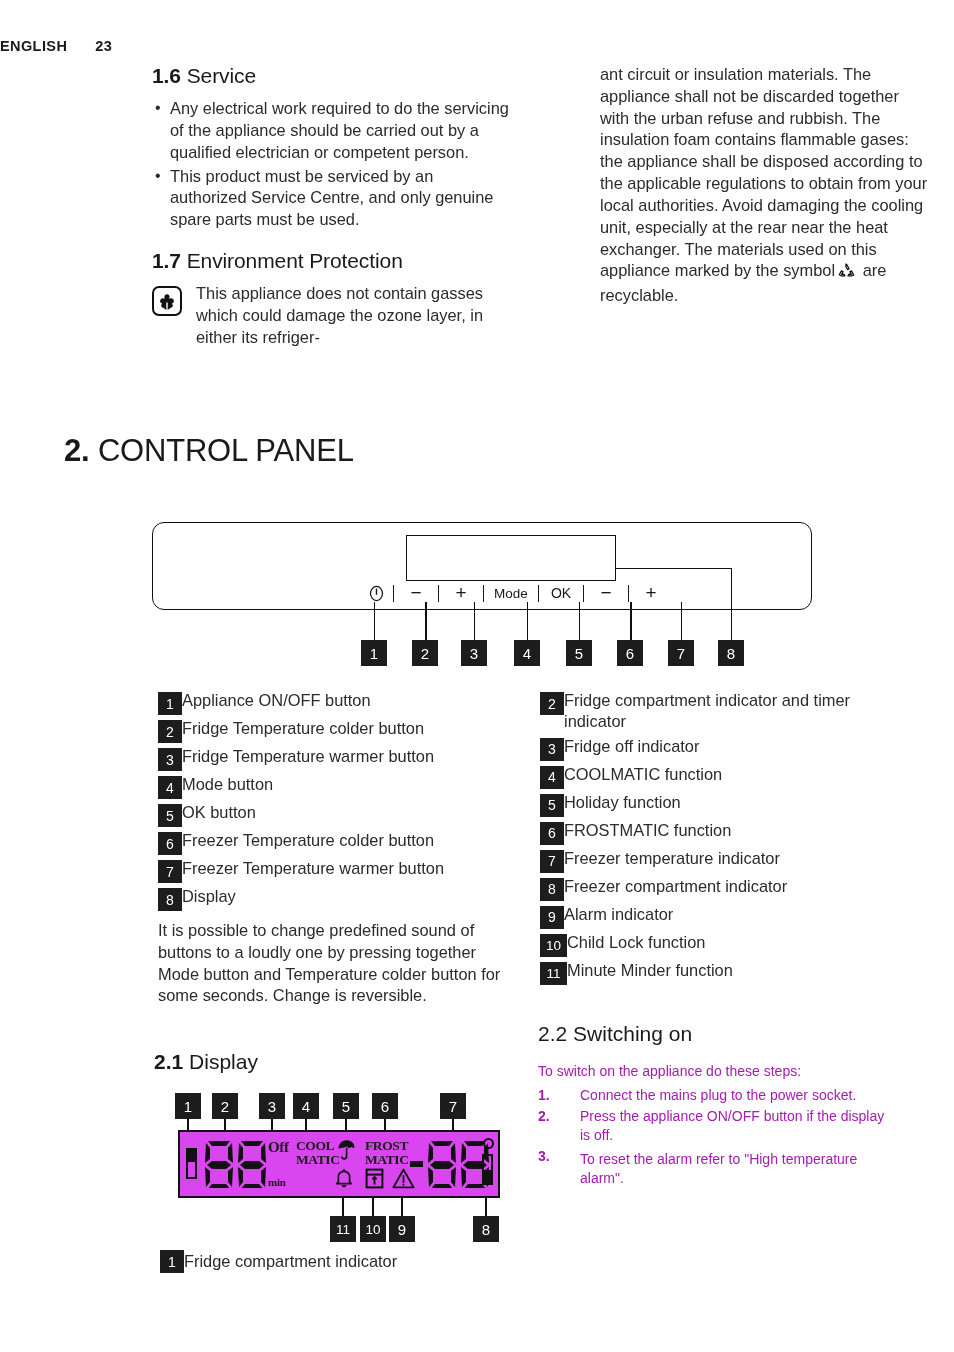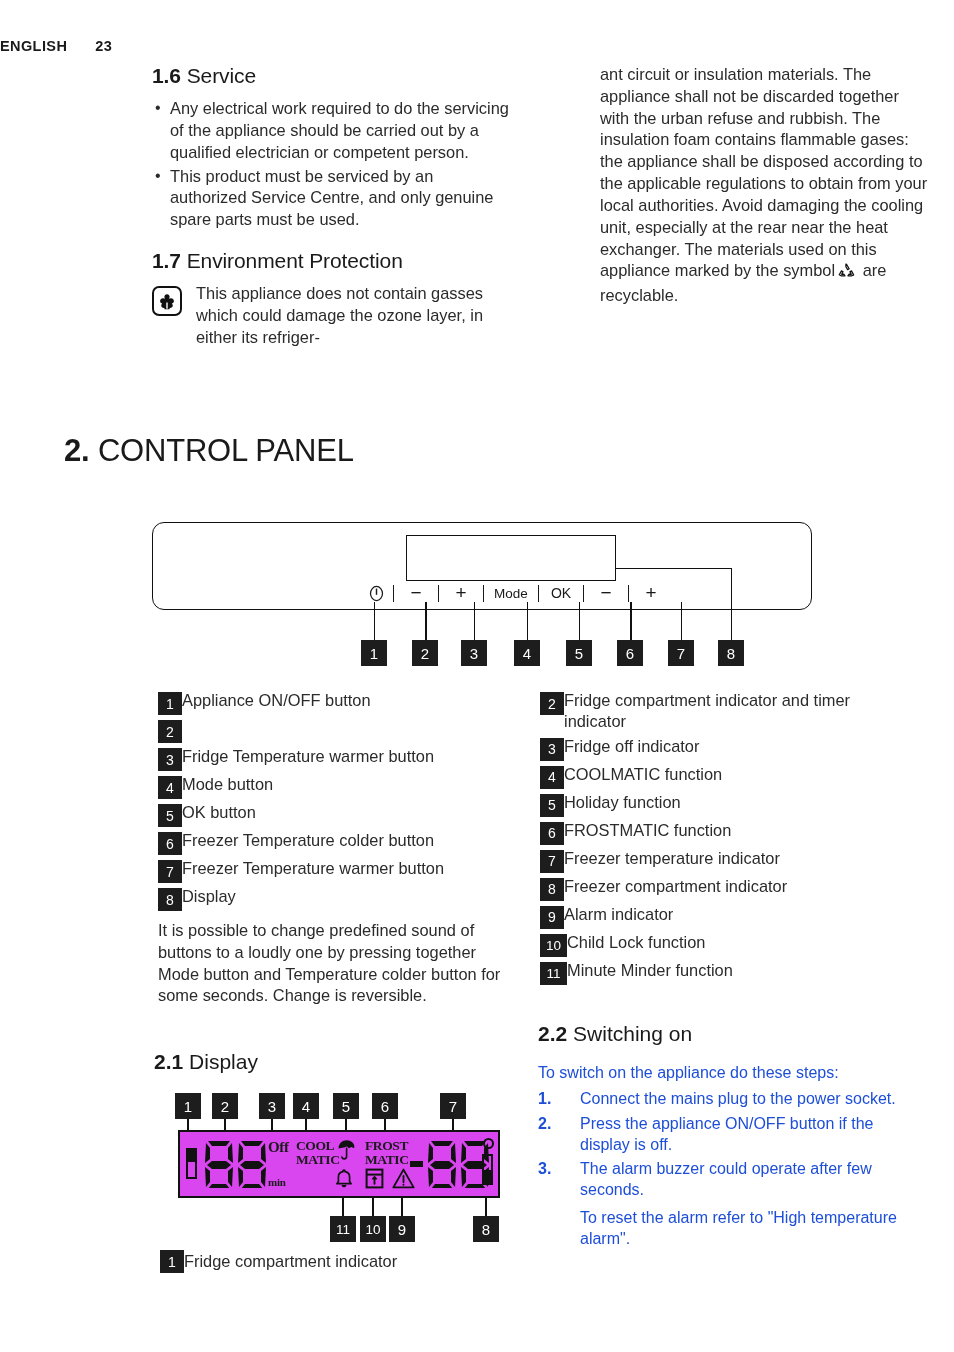--- a/index.html
+++ b/index.html
@@ -135,23 +135,23 @@
   }
   .lbl-min { position:absolute; font-size:11px; font-weight:bold; letter-spacing:-0.2px;}
   .bar-ind { position:absolute; border:2px solid #111; }
   .deg-o { position:absolute; border:2.6px solid #111; border-radius:50%; }
 
   .caption-row { position:absolute; left:160px; top:1250px; display:flex; align-items:center;}
   .caption-row .leg-num { margin-top:0; }
 
   
   .h-22 { position:absolute; left:538px; top:1022px; font-size:21px; }
-  .h-22 .num { font-weight:bold; } .h-22 .txt { font-weight:normal; }
+  .h-22 .num { font-weight:normal; } .h-22 .txt { font-weight:normal; }
   .sw-body { position:absolute; left:538px; top:1062px; width:360px;
-             font-size:16px; line-height:1.33; color:#1d4ed8; }
+             font-size:14px; line-height:1.33; color:#a21caf; }
   ol.steps { margin:5px 0 0 0; padding:0; list-style:none; counter-reset:s; }
   ol.steps li { position:relative; padding-left:42px; margin-bottom:3px; }
   ol.steps li .snum { position:absolute; left:0; top:0; font-weight:bold; }
   .sub-par { padding-left:42px; margin-top:6px; }
 </style>
 </head>
 <body>
 
 <div class="page">
 
@@ -250,20 +250,21 @@
     <div class="numbox" style="left:566px; top:118px;">8</div>
   </div>
 
   <div class="legend-left">
     <div class="leg-item">
       <div class="leg-num">1</div>
       <div class="leg-label">Appliance ON/OFF button</div>
     </div>
     <div class="leg-item">
       <div class="leg-num">2</div>
+      <div class="leg-label">Fridge Temperature colder button</div>
     </div>
     <div class="leg-item">
       <div class="leg-num">3</div>
       <div class="leg-label">Fridge Temperature warmer button</div>
     </div>
     <div class="leg-item">
       <div class="leg-num">4</div>
       <div class="leg-label">Mode button</div>
     </div>
     <div class="leg-item">
@@ -488,19 +489,18 @@
       <li>
         <span class="snum">1.</span>
         <span>Connect the mains plug to the power socket.</span>
       </li>
       <li>
         <span class="snum">2.</span>
         <span>Press the appliance ON/OFF button if the display is off.</span>
       </li>
       <li>
         <span class="snum">3.</span>
-        <span>The alarm buzzer could operate after few seconds.</span>
       </li>
     </ol>
     <div class="sub-par">To reset the alarm refer to "High temperature alarm".</div>
   </div>
 
 </div>
 
 </body></html>

